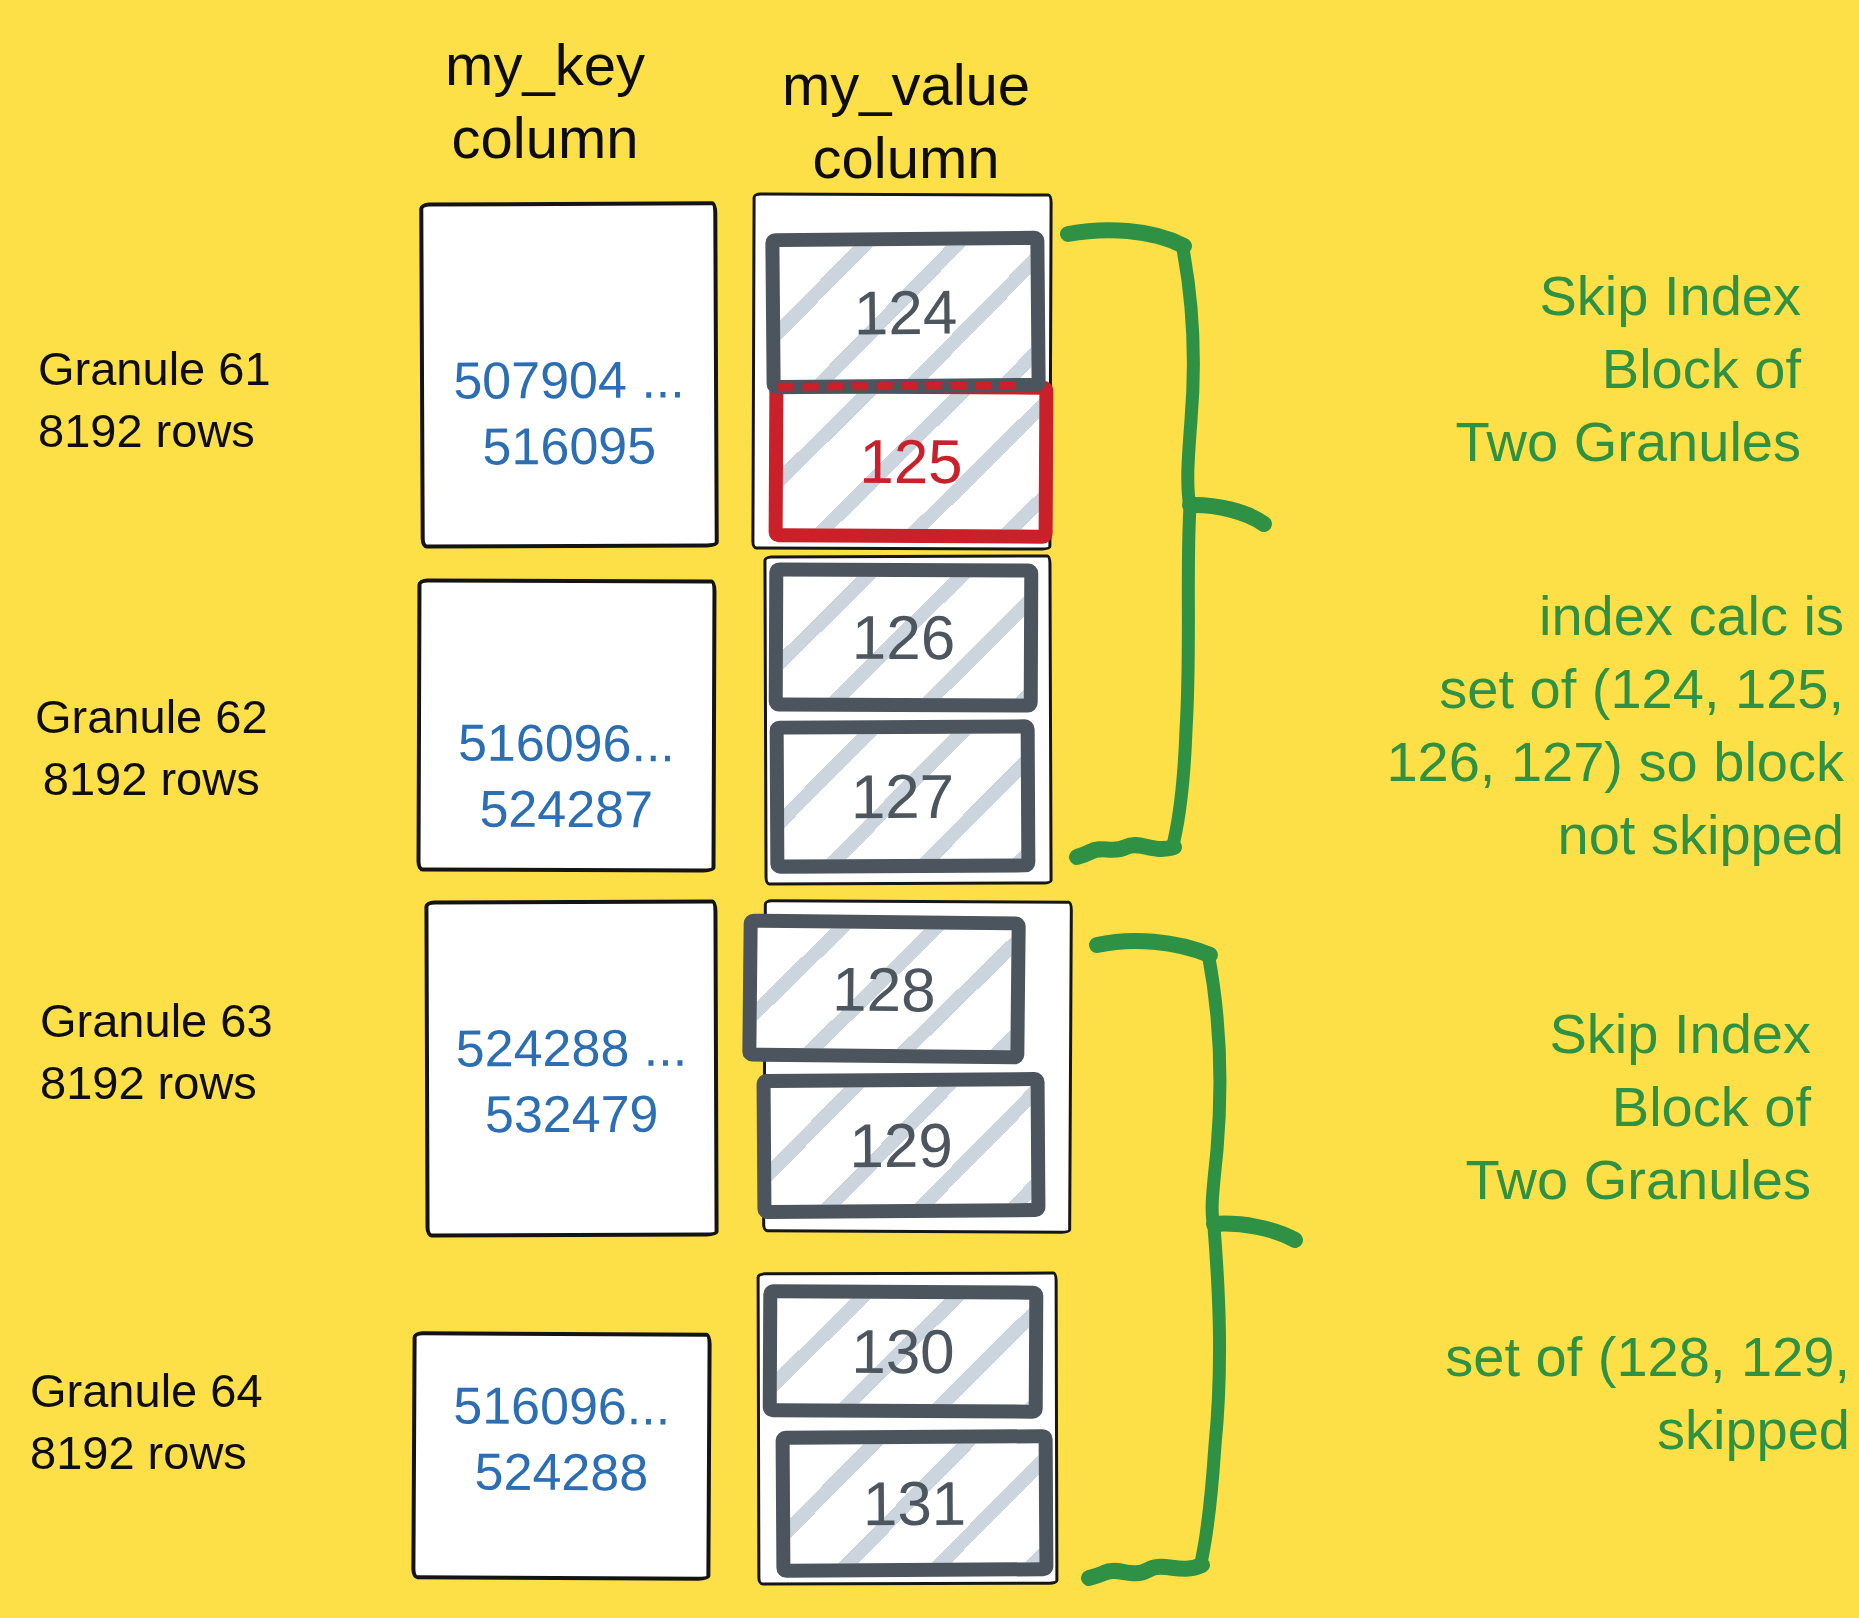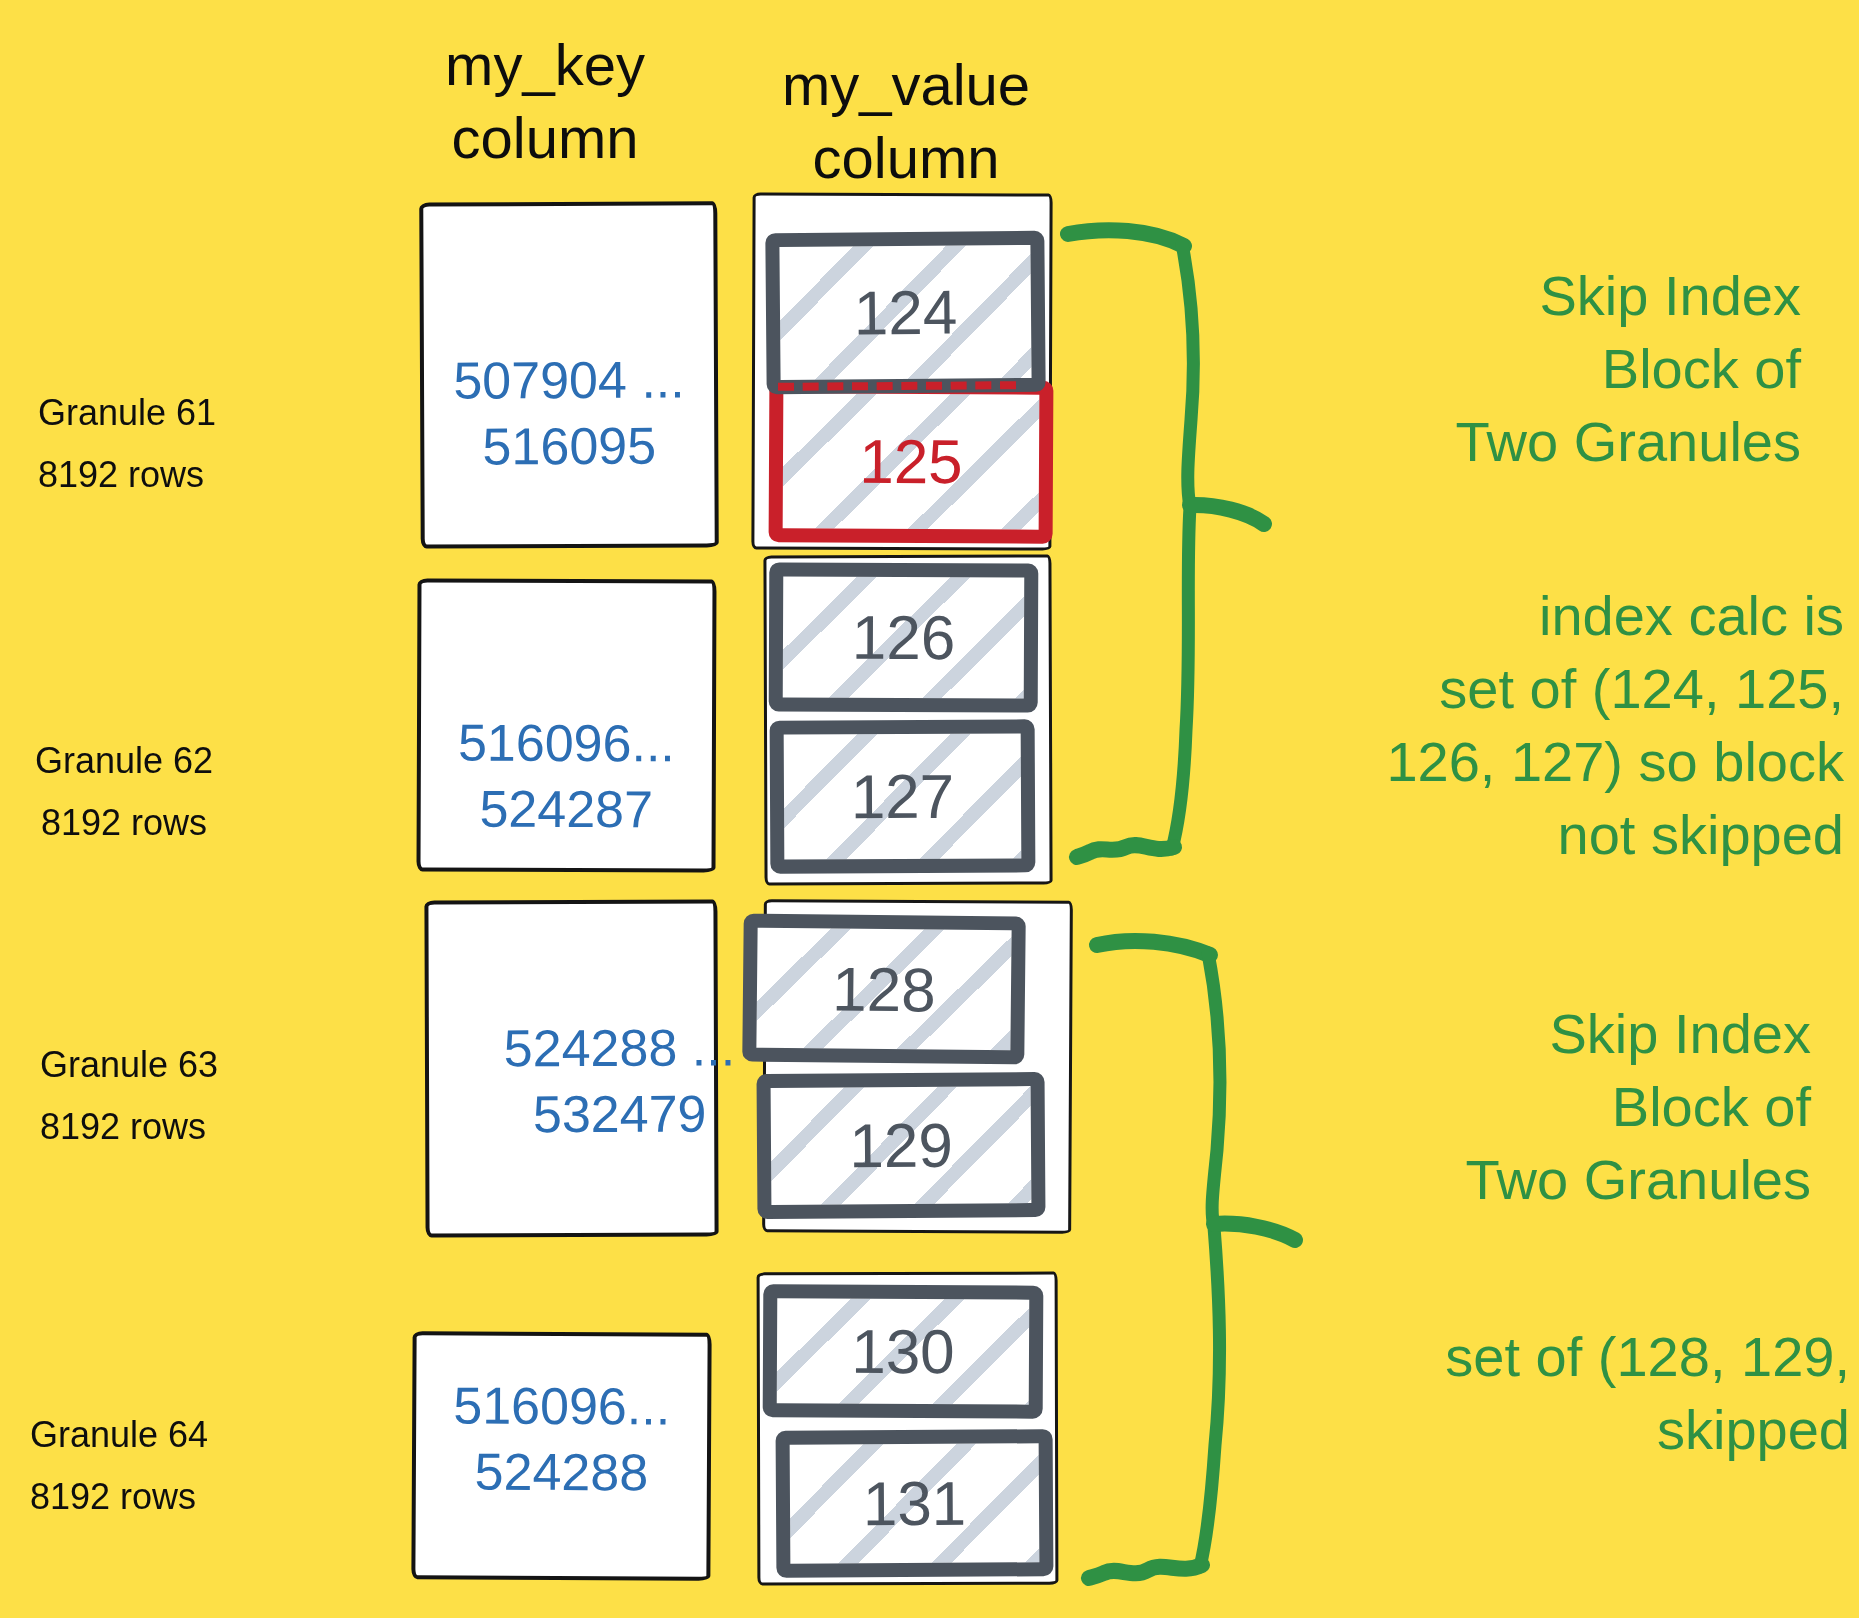--- a/index.html
+++ b/index.html
@@ -4,36 +4,36 @@
 <style>
   html,body { margin:0; padding:0; background:#ffffff; }
   #canvas {
     position:relative; width:1859px; height:1618px; background:#fde047;
     font-family:"Liberation Sans", sans-serif; overflow:hidden;
   }
   .hdr { position:absolute; text-align:center; font-size:58px; line-height:73px; color:#0d0d0d; }
   #hdr-key  { left:395px; top:28px;  width:300px; }
   #hdr-val  { left:756px; top:28px;  width:300px;margin-top:20px; }
 
-  .glabel { position:absolute; font-size:36px; line-height:62px; color:#0e0e0e;margin-top:44px; }
+  .glabel { position:absolute; font-size:47px; line-height:62px; color:#0e0e0e; }
   #gl1 { left:38px; top:338px; }
   #gl2 { left:35px; top:686px;text-align:center; }
   #gl3 { left:40px; top:990px; }
   #gl4 { left:30px; top:1360px; }
 
   .keybox {
     position:absolute; background:#fff; border:4px solid #141414;
     border-radius:10px 5px 12px 6px / 6px 12px 5px 10px;
   }
   #k1 { left:420px; top:202px;  width:290px; height:338px; transform:rotate(-0.25deg); }
   #k2 { left:417px; top:579px;  width:291px; height:285px; transform:rotate(0.2deg); }
   #k3 { left:425px; top:900px;  width:285px; height:329px; transform:rotate(-0.2deg); }
   #k4 { left:412px; top:1332px; width:291px; height:240px; transform:rotate(0.3deg); }
   .keytext { position:absolute; width:100%; text-align:center; color:#2c6eb4; font-size:52px; line-height:66px; }
-  #kt1 { top:141px; } #kt2 { top:127px; } #kt3 { top:111px;padding-left:48px; } #kt4 { top:37px; }
+  #kt1 { top:141px; } #kt2 { top:127px; } #kt3 { top:111px; } #kt4 { top:37px; }
 
   .thinbox {
     position:absolute; background:#fff; border:3px solid #161616;
     border-radius:8px 4px 9px 5px / 5px 9px 4px 8px;
   }
   #t1 { left:752px; top:193px;  width:294px; height:351px; transform:rotate(0.2deg); }
   #t2 { left:764px; top:555px;  width:282px; height:324px; transform:rotate(-0.2deg); }
   #t3 { left:763px; top:900px;  width:303px; height:327px; transform:rotate(0.3deg); }
   #t4 { left:757px; top:1272px; width:295px; height:307px; transform:rotate(-0.15deg); }
 

